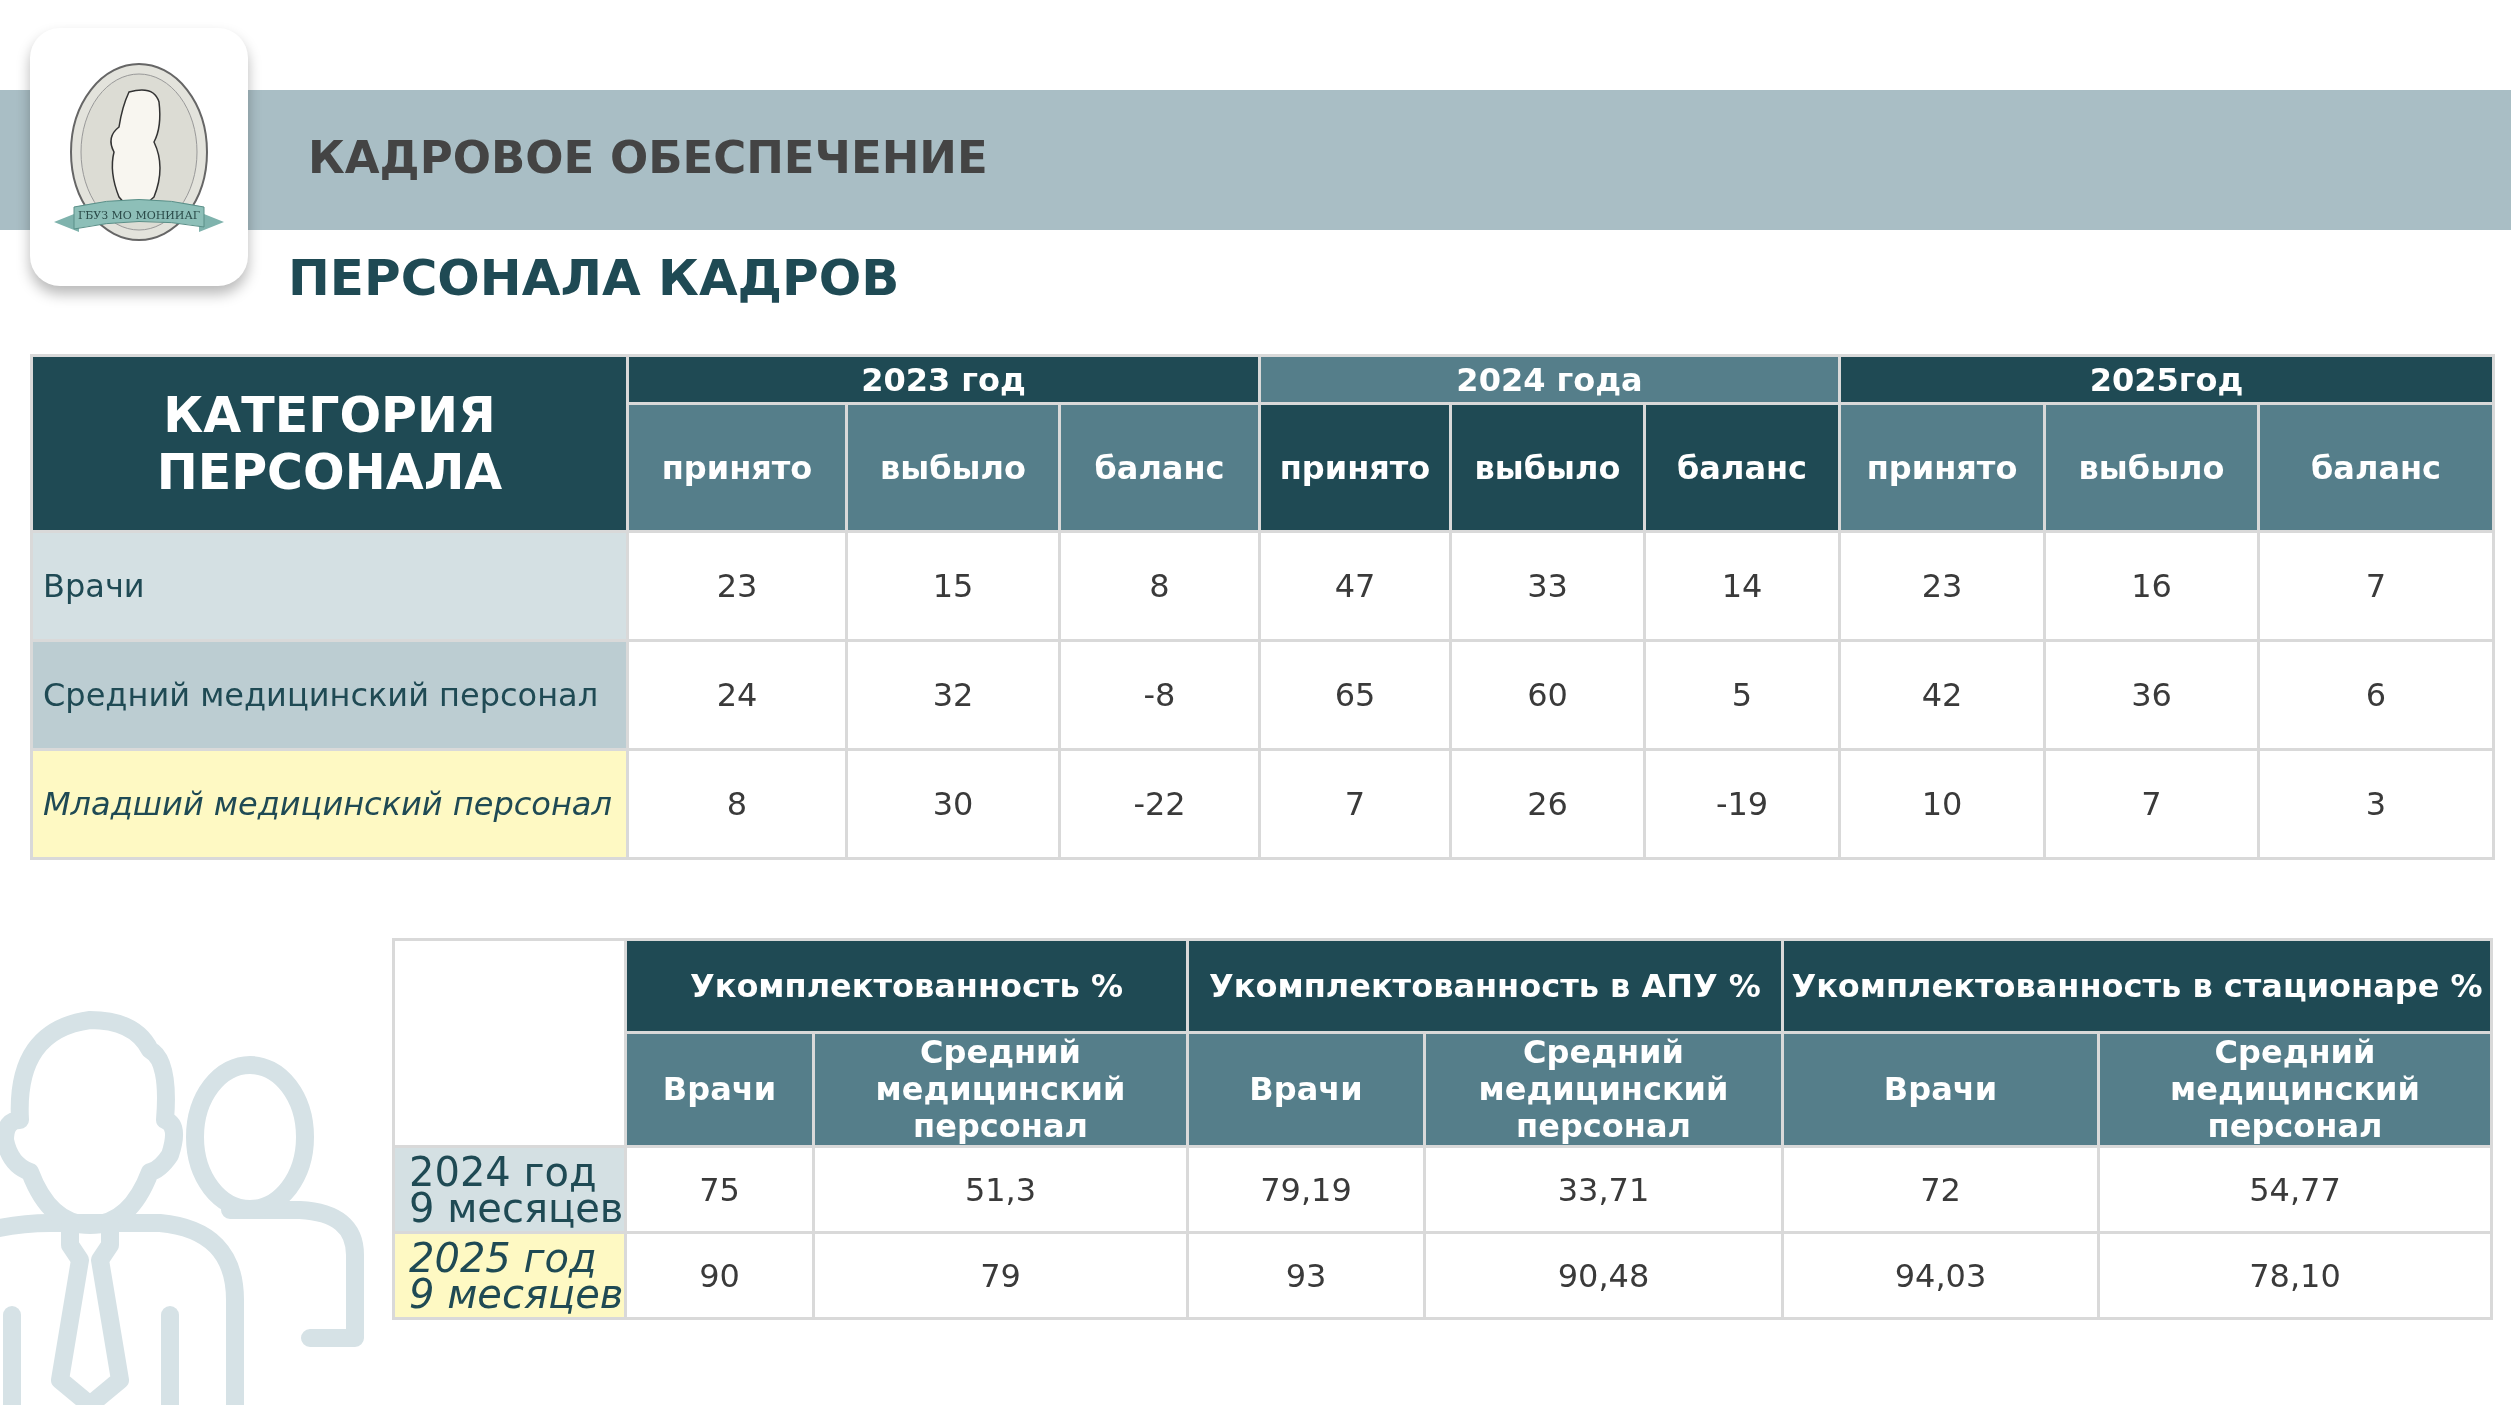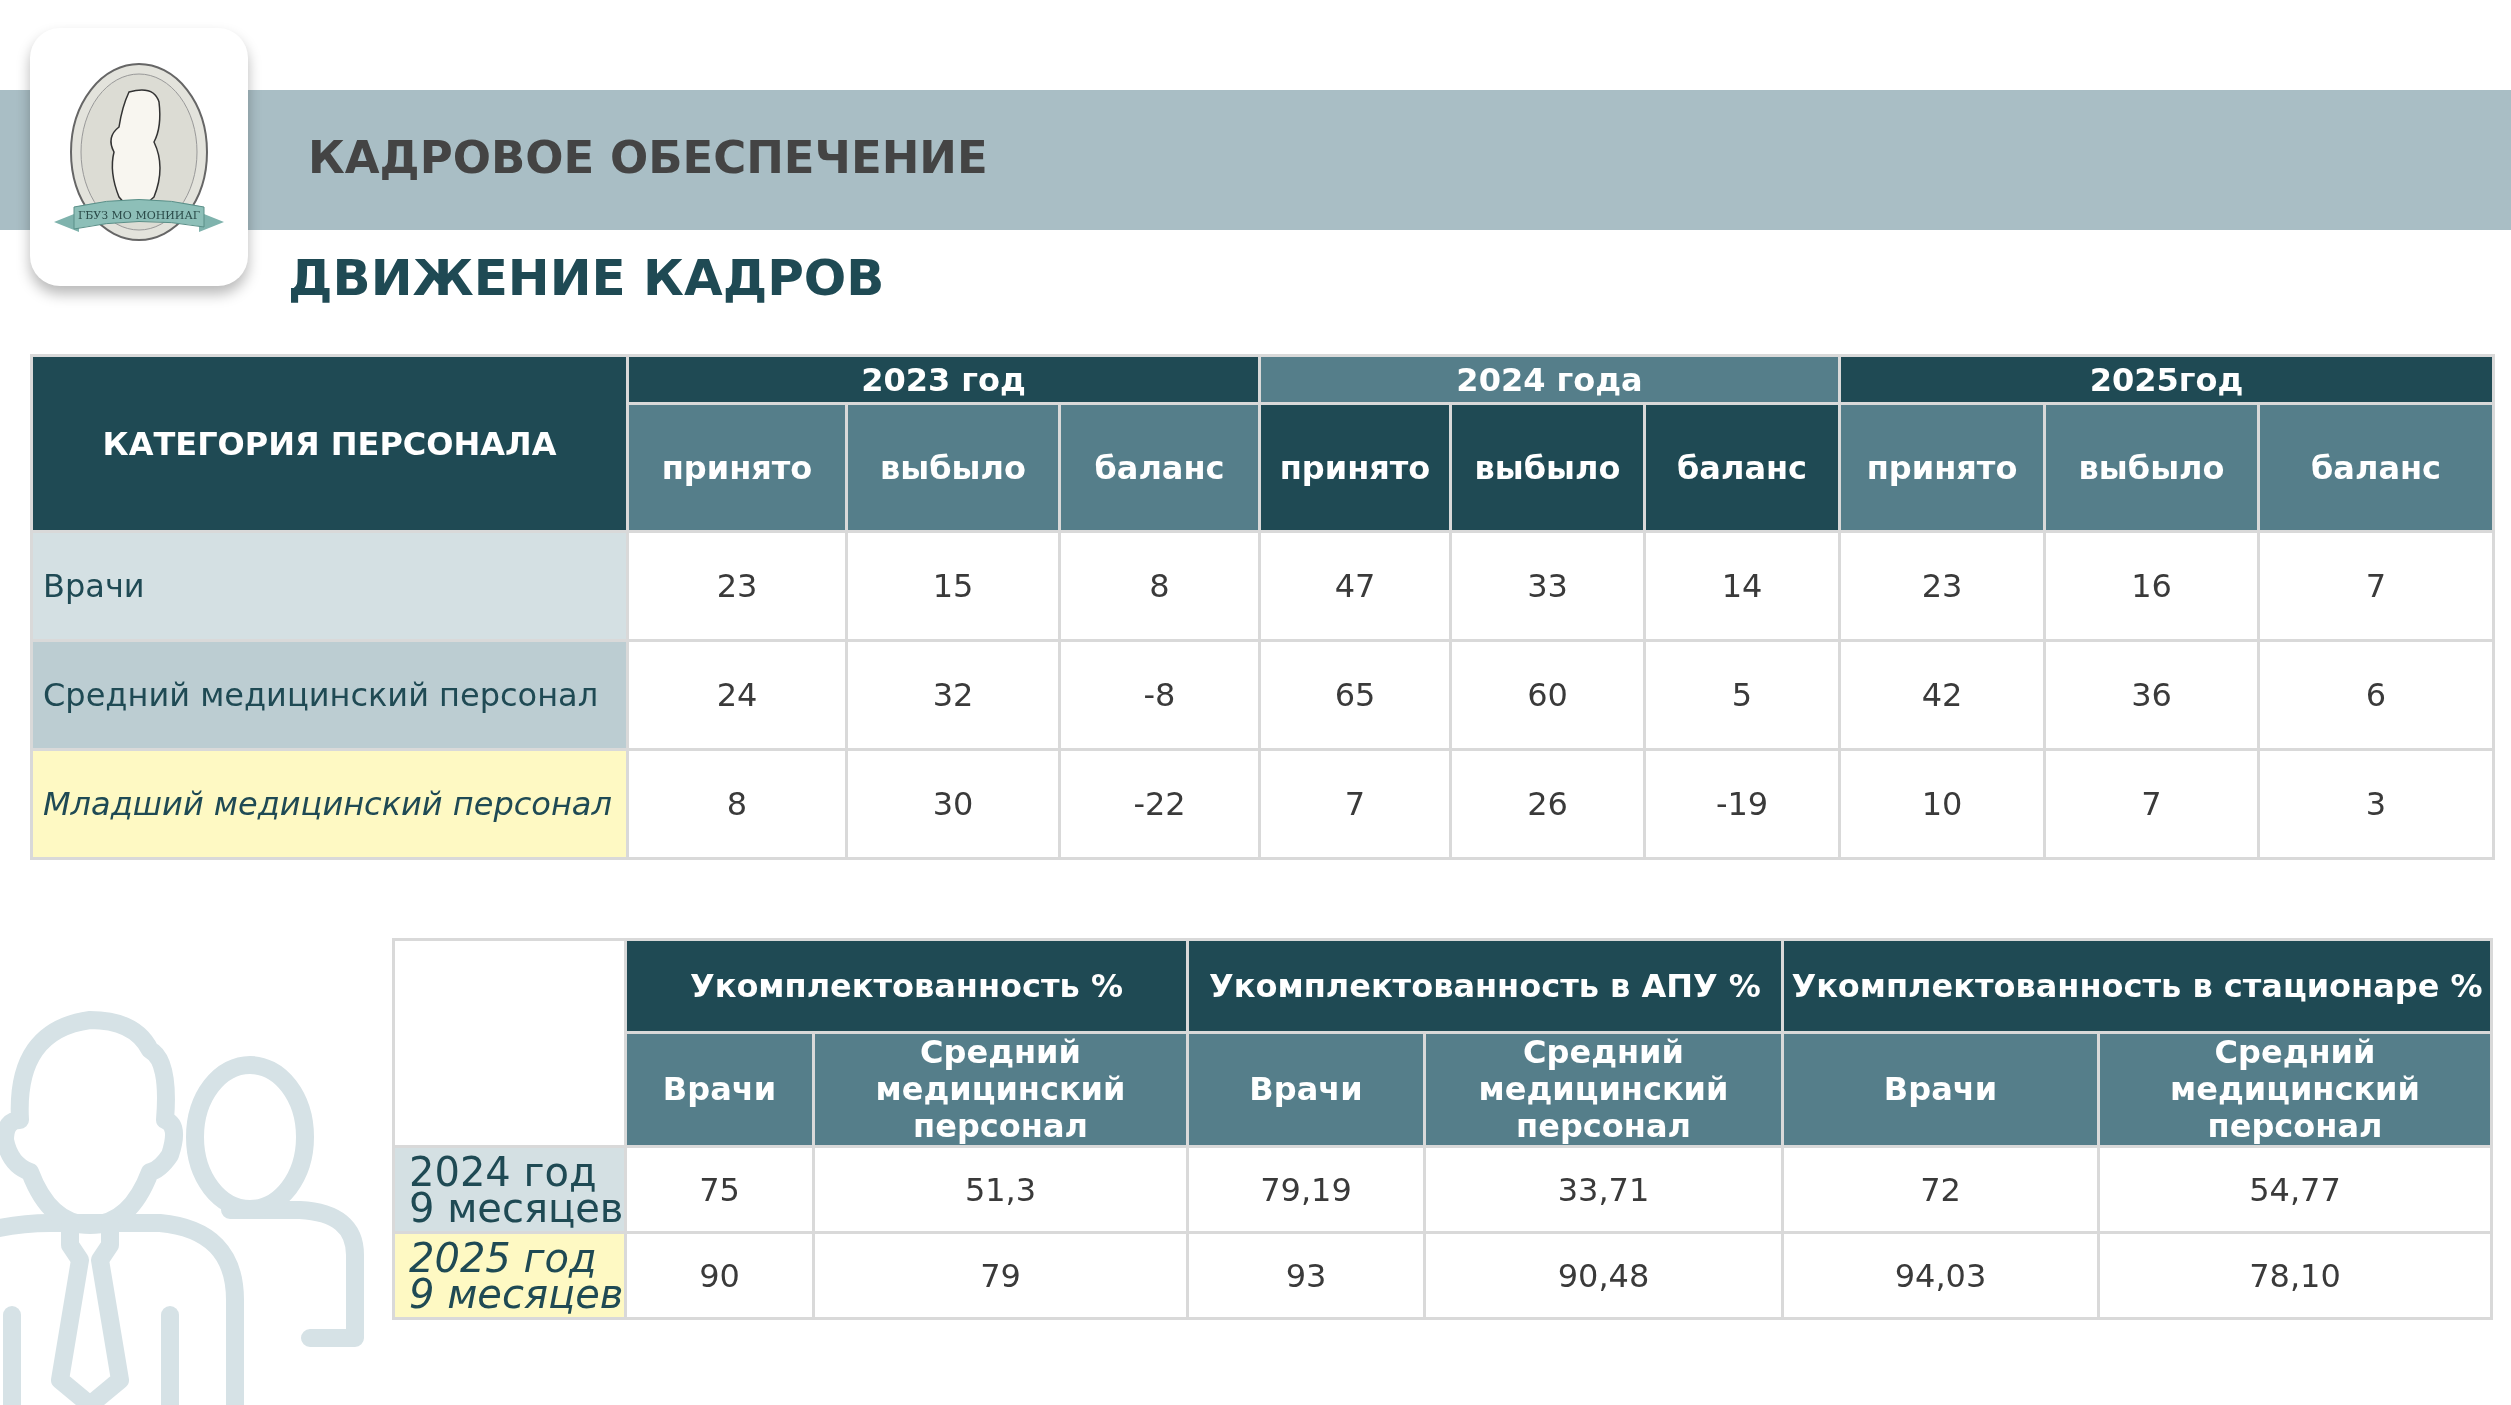--- a/index.html
+++ b/index.html
@@ -32,21 +32,21 @@
   .hd-dark { background:#1f4a54; color:#ffffff; font-weight:bold; }
   .hd-mid { background:#557e8a; color:#ffffff; font-weight:bold;margin-top:16px; }
   .cell { background:#ffffff; color:#3a3a3a; font-size:32px; }
   .cat { text-align:left; padding-left:10px; color:#1f4a54; font-size:32px; }
   .r1 { background:#d4e0e3; }
   .r2 { background:#bccdd2; }
   .r3 { background:#fef9c3;font-style:italic; }
   #t1 { left:30px; top:354px; width:2462px; }
   #t1 .yr { font-size:32px; height:48px; }
   #t1 .sub { font-size:32px; height:128px; }
-  #t1 .catHead { font-size:32px; }
+  #t1 .catHead { font-size:49px; }
   #t1 tr.data td { height:109px; }
   #t2 { left:392px; top:938px; width:2098px; }
   #t2 .h1 { font-size:32px; height:93px; }
   #t2 .h2 { font-size:32px; height:113px; line-height:37px; }
   #t2 tr.data td { height:86px; }
   #t2 .rowlab { text-align:left; padding-left:14px; color:#1f4a54; font-size:40px; line-height:36px; }
   .blank { background:#ffffff; }
   .people {
     position:absolute; left:0; top:980px; width:370px; height:425px;
   }
@@ -62,21 +62,21 @@
     <ellipse cx="105" cy="95" rx="58" ry="78" fill="#dcdcd4" stroke="#999" stroke-width="1"></ellipse>
     <path d="M95 35 Q120 28 125 45 Q128 70 120 85 Q132 110 120 140 Q100 160 85 140 Q75 115 80 95 Q72 80 85 70 Q88 50 95 35 Z" fill="#f8f6f0" stroke="#333" stroke-width="1.5"></path>
     <path d="M20 165 L45 155 L45 175 Z" fill="#7fb3ad"></path>
     <path d="M190 165 L165 155 L165 175 Z" fill="#7fb3ad"></path>
     <path d="M40 150 Q105 135 170 150 L170 170 Q105 158 40 172 Z" fill="#8dbfb8" stroke="#5a8f88" stroke-width="1"></path>
     <text x="105" y="162" font-size="11" text-anchor="middle" fill="#2a4a48" font-family="DejaVu Serif, serif">ГБУЗ МО МОНИИАГ</text>
   </svg>
 </div>
 
 <div class="title">КАДРОВОЕ ОБЕСПЕЧЕНИЕ</div>
-<div class="subtitle">ДВИЖЕНИЕ КАДРОВ</div>
+<div class="subtitle">ПЕРСОНАЛА КАДРОВ</div>
 
 <table id="t1">
   <colgroup>
     <col style="width:596px">
     <col style="width:219px">
       <col style="width:213px">
       <col style="width:200px">
     <col style="width:191px">
       <col style="width:194px">
       <col style="width:195px">

